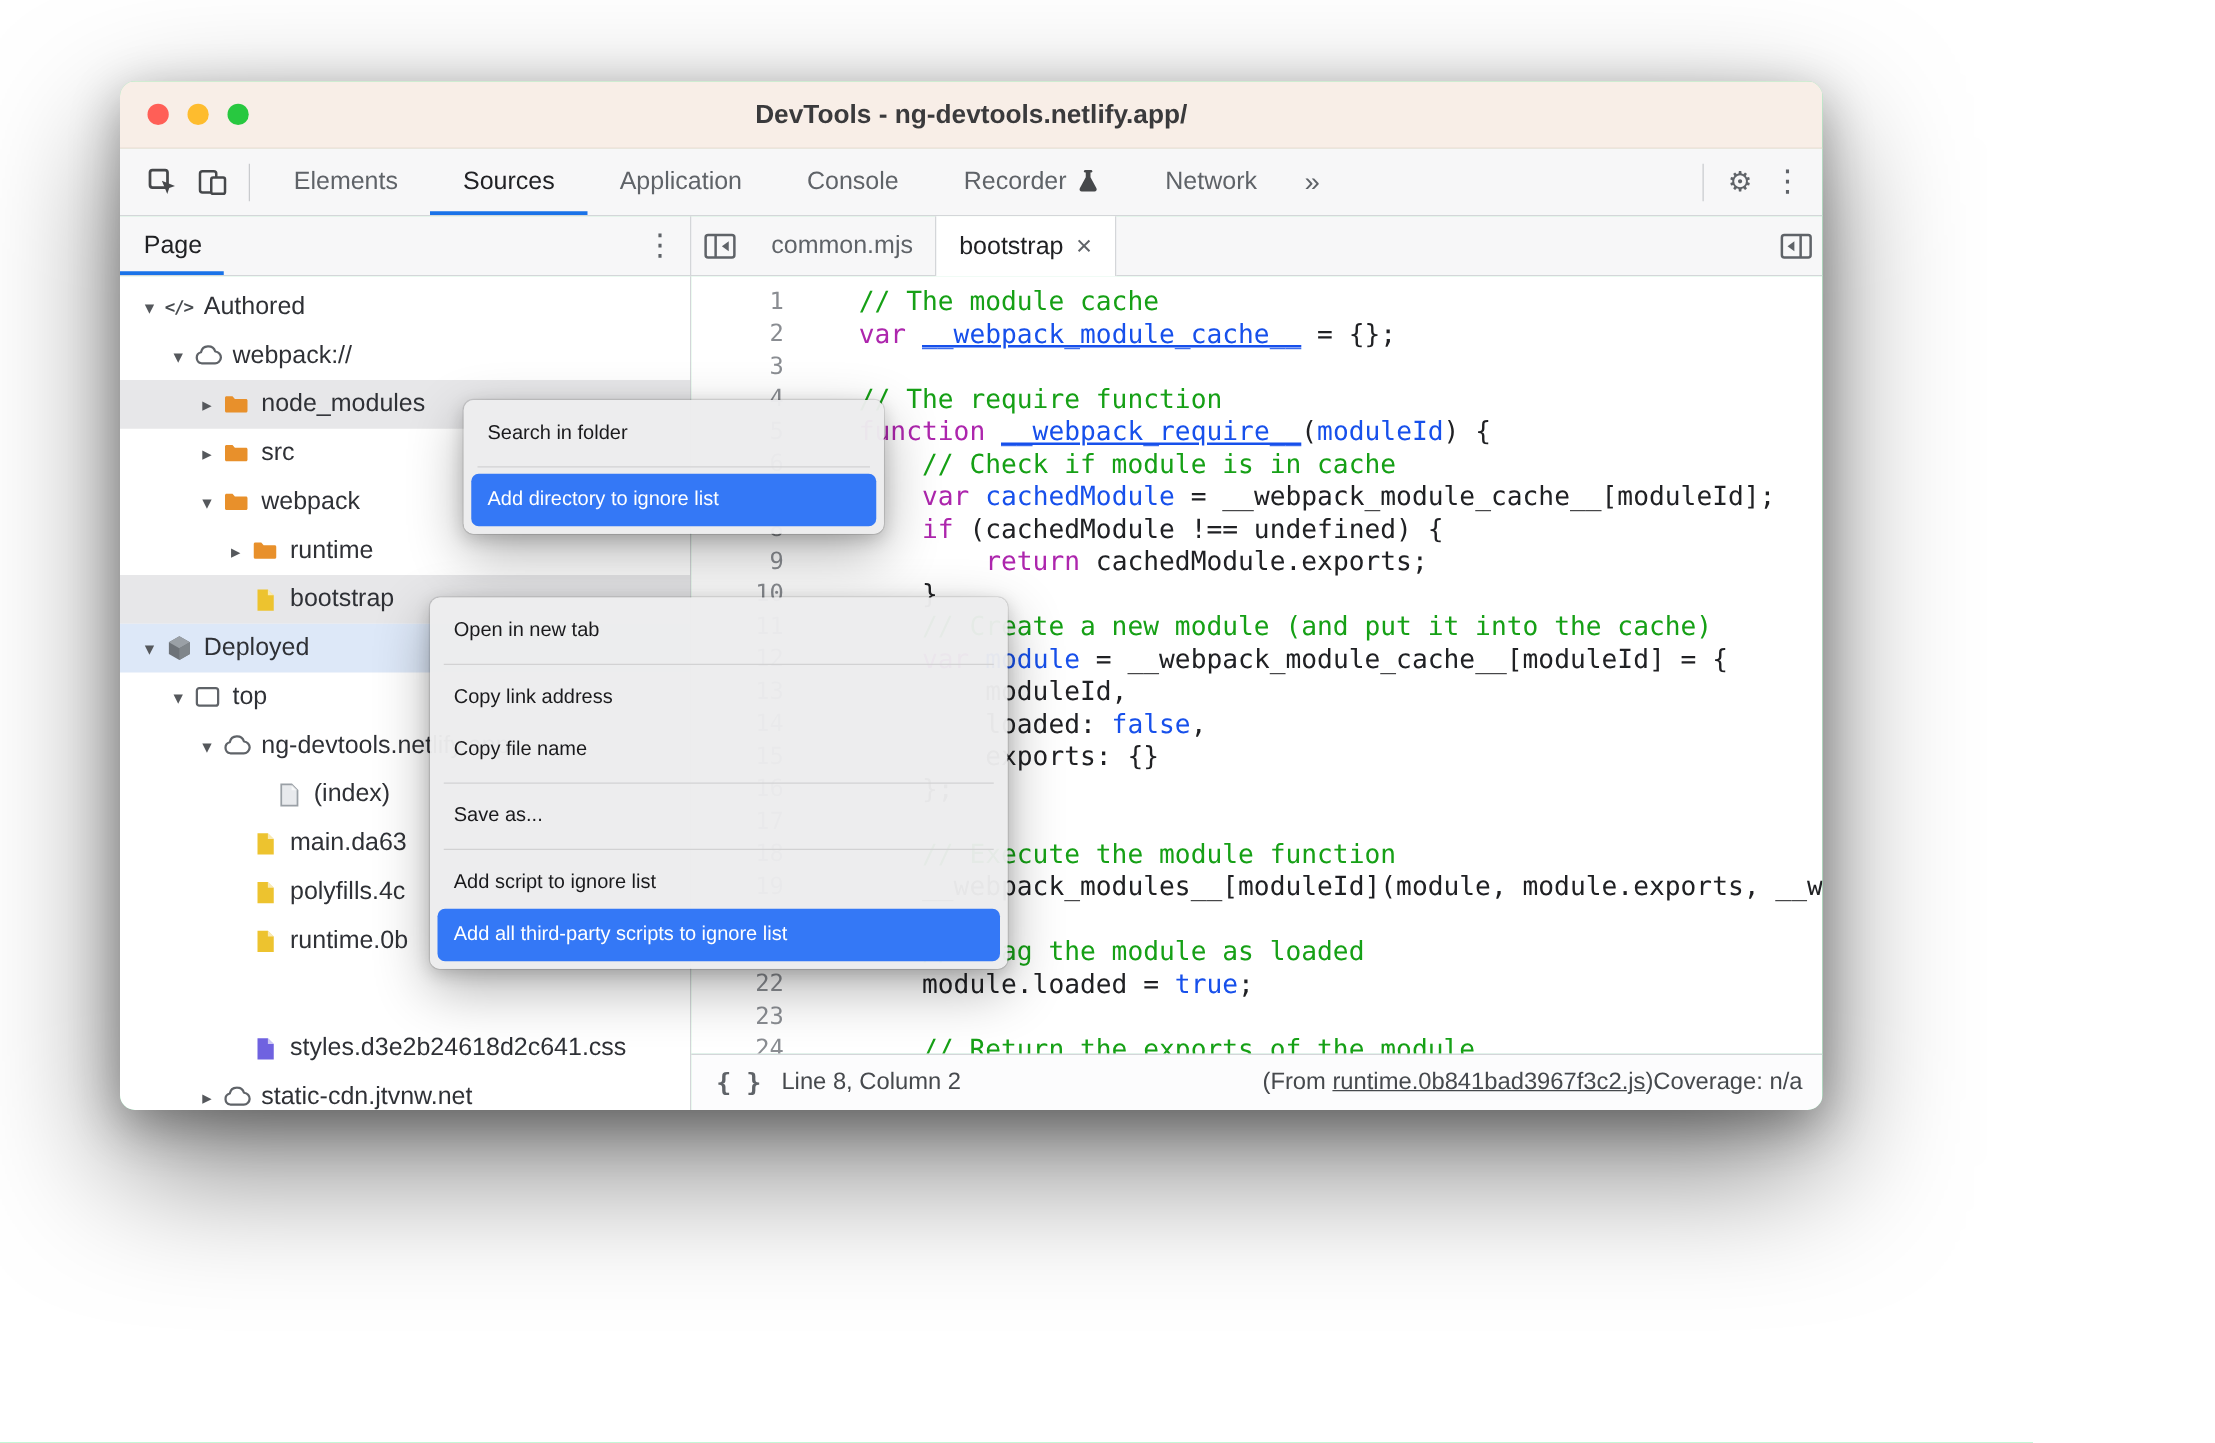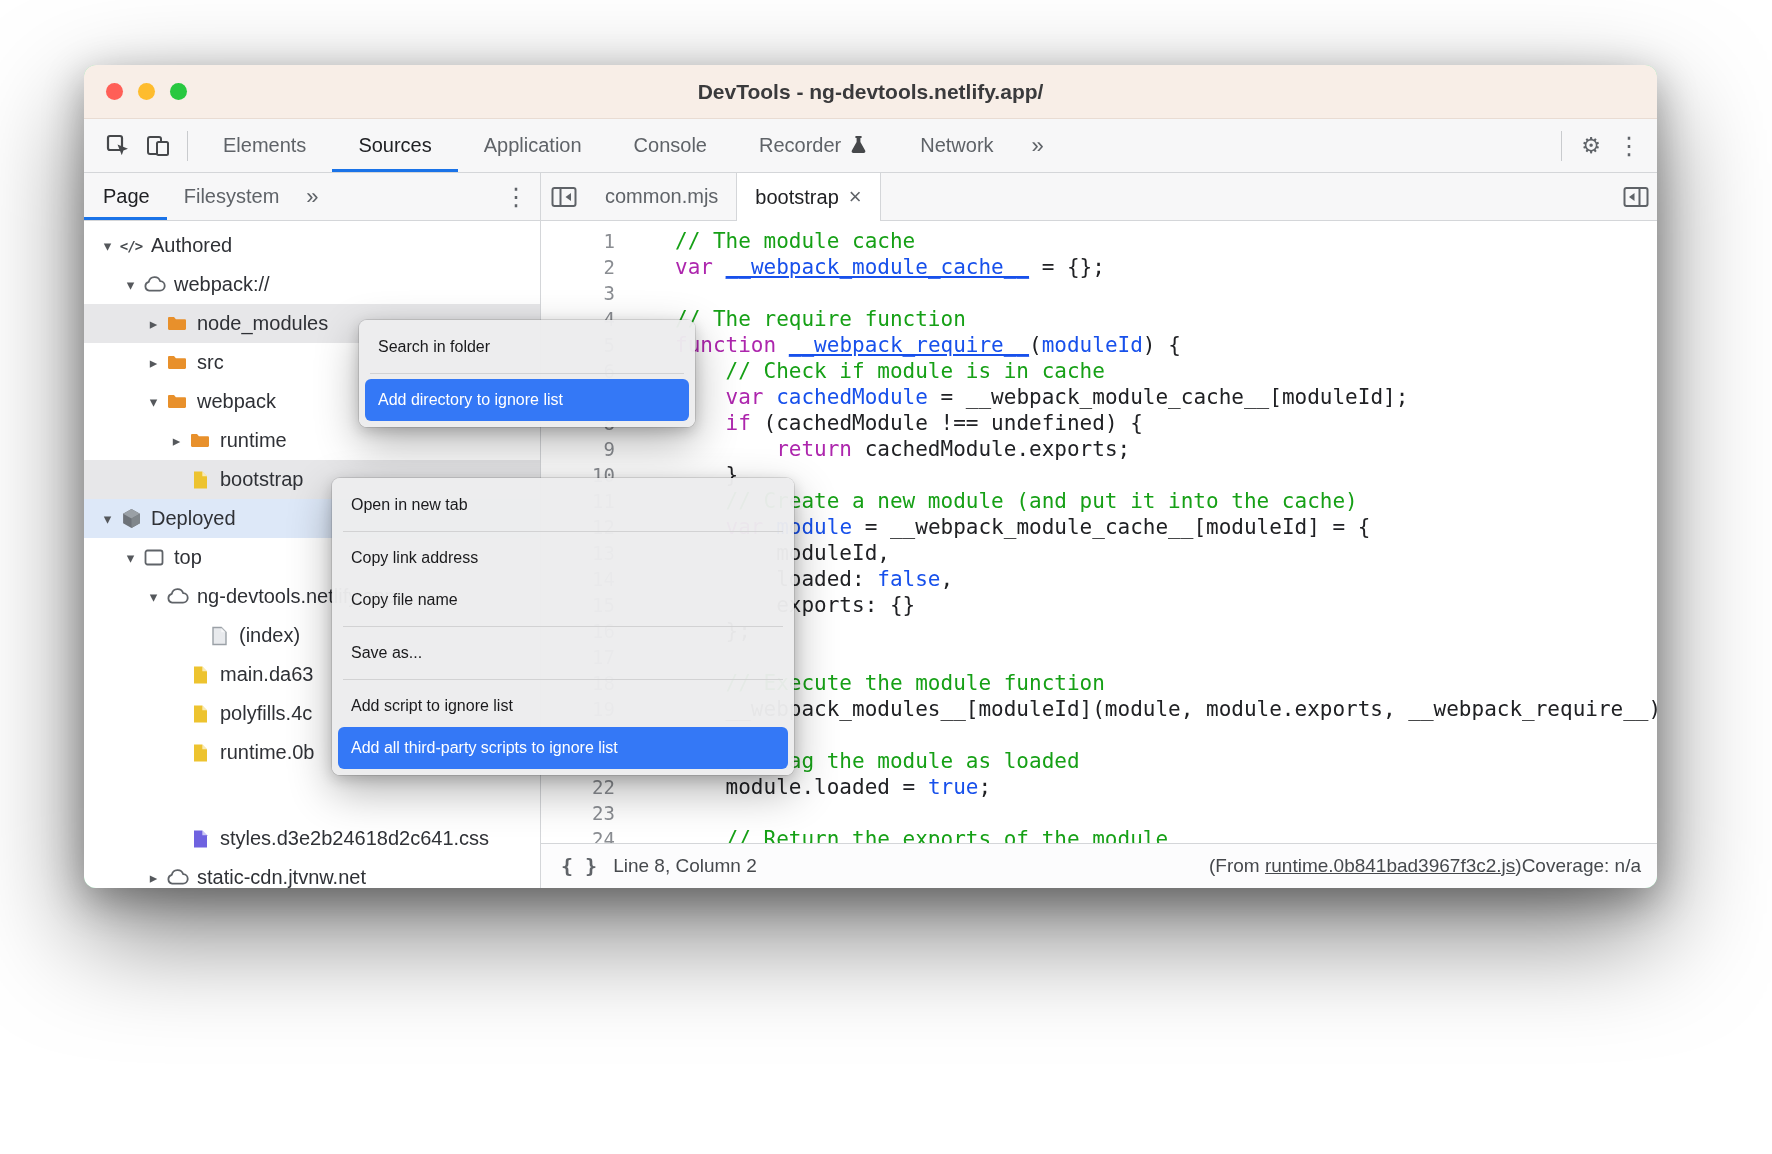--- a/index.html
+++ b/index.html
@@ -3,21 +3,21 @@
 <meta charset="utf-8">
 <style>
   html,body{margin:0;padding:0;}
   body{
     width:1772px;height:1154px;position:relative;overflow:hidden;
     background:#ffffff;
     font-family:"Liberation Sans", sans-serif;
     -webkit-font-smoothing:antialiased;
   }
   .window{
-    position:absolute;left:84px;top:65px;width:1573px;height:823px;
+    position:absolute;left:96px;top:65px;width:1362px;height:823px;
     background:#86efac;border-radius:12px;overflow:hidden;
     box-shadow:0 45px 110px rgba(0,0,0,0.50), 0 12px 40px rgba(0,0,0,0.32);
   }
   
   .titlebar{
     position:absolute;left:0;top:0;right:0;height:53px;
     background:#f8eee7;border-bottom:1px solid #e9dcd3;
     display:flex;align-items:center;justify-content:center;
   }
   .traffic{position:absolute;left:22px;top:18px;display:flex;gap:15px;}
@@ -37,21 +37,21 @@
   .panel-tab.active{color:#202124;box-shadow:inset 0 -3px 0 #1a73e8;}
   .more-tabs{display:flex;align-items:center;padding:0 12px;font-size:22px;color:#5f6368;}
   .tb-right{margin-left:auto;display:flex;align-items:center;padding-right:10px;}
   .gear{font-size:22px;}
   .kebab{font-size:24px;color:#5f6368;width:36px;text-align:center;}
   
   .subbar{
     position:absolute;left:0;top:108px;right:0;height:47px;
     background:#f7f7f8;border-bottom:1px solid #d4d6d9;display:flex;
   }
-  .side-head{width:456px;border-right:1px solid #d4d6d9;display:flex;align-items:center;font-size:20px;color:#5f6368;position:relative;}
+  .side-head{width:456px;border-right:1px solid #d4d6d9;display:flex;align-items:flex-start;font-size:20px;color:#5f6368;position:relative;flex-direction:column;}
   .side-tab{padding:0 17px;line-height:47px;}
   .side-tab:first-child{padding-left:19px;}
   .side-tab.active{color:#202124;box-shadow:inset 0 -3px 0 #1a73e8;}
   .side-more{display:flex;align-items:center;padding:0 10px;font-size:22px;}
   .side-kebab{position:absolute;right:12px;top:0;bottom:0;display:flex;align-items:center;font-size:24px;}
   .etab-strip{flex:1;display:flex;align-items:stretch;position:relative;font-size:20px;color:#5f6368;}
   .nav-toggle{width:46px;display:flex;align-items:center;justify-content:center;}
   .etab{display:flex;align-items:center;gap:10px;padding:0 18px;white-space:nowrap;}
   .etab.active{background:#ffffff;color:#202124;border-left:1px solid #d4d6d9;border-right:1px solid #d4d6d9;margin-bottom:-1px;}
   .etab .close{font-size:22px;color:#5f6368;}

